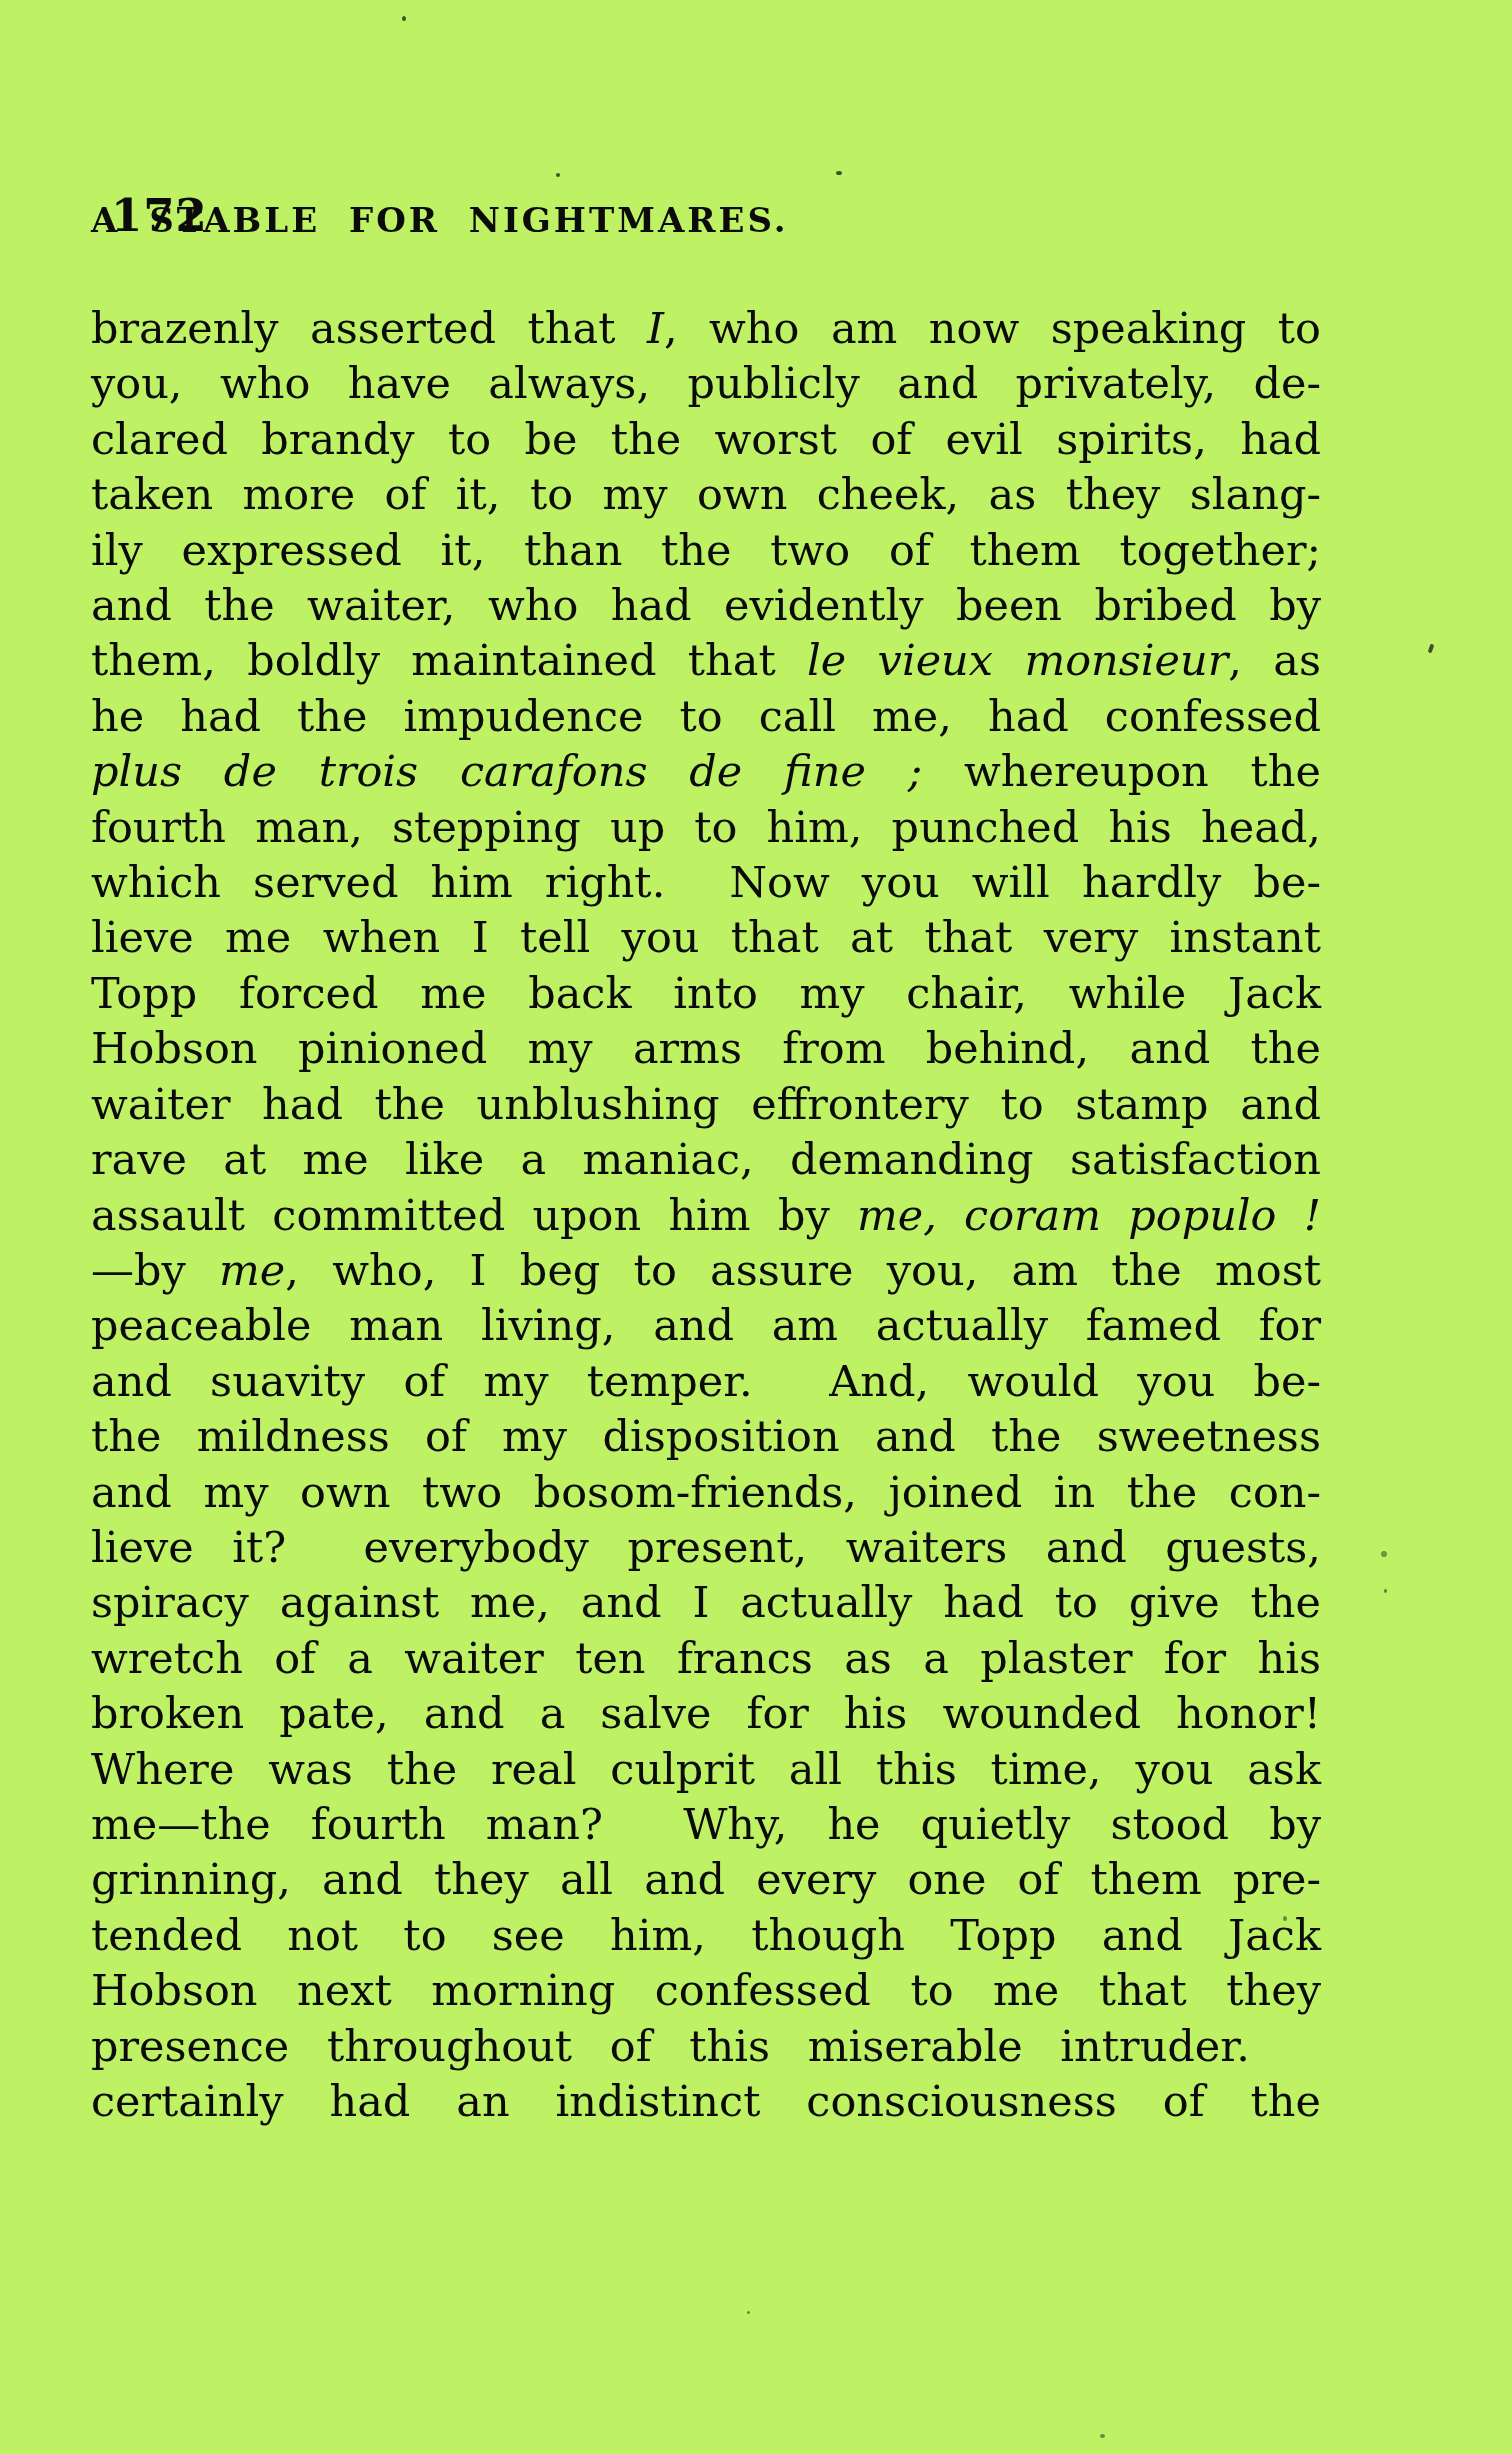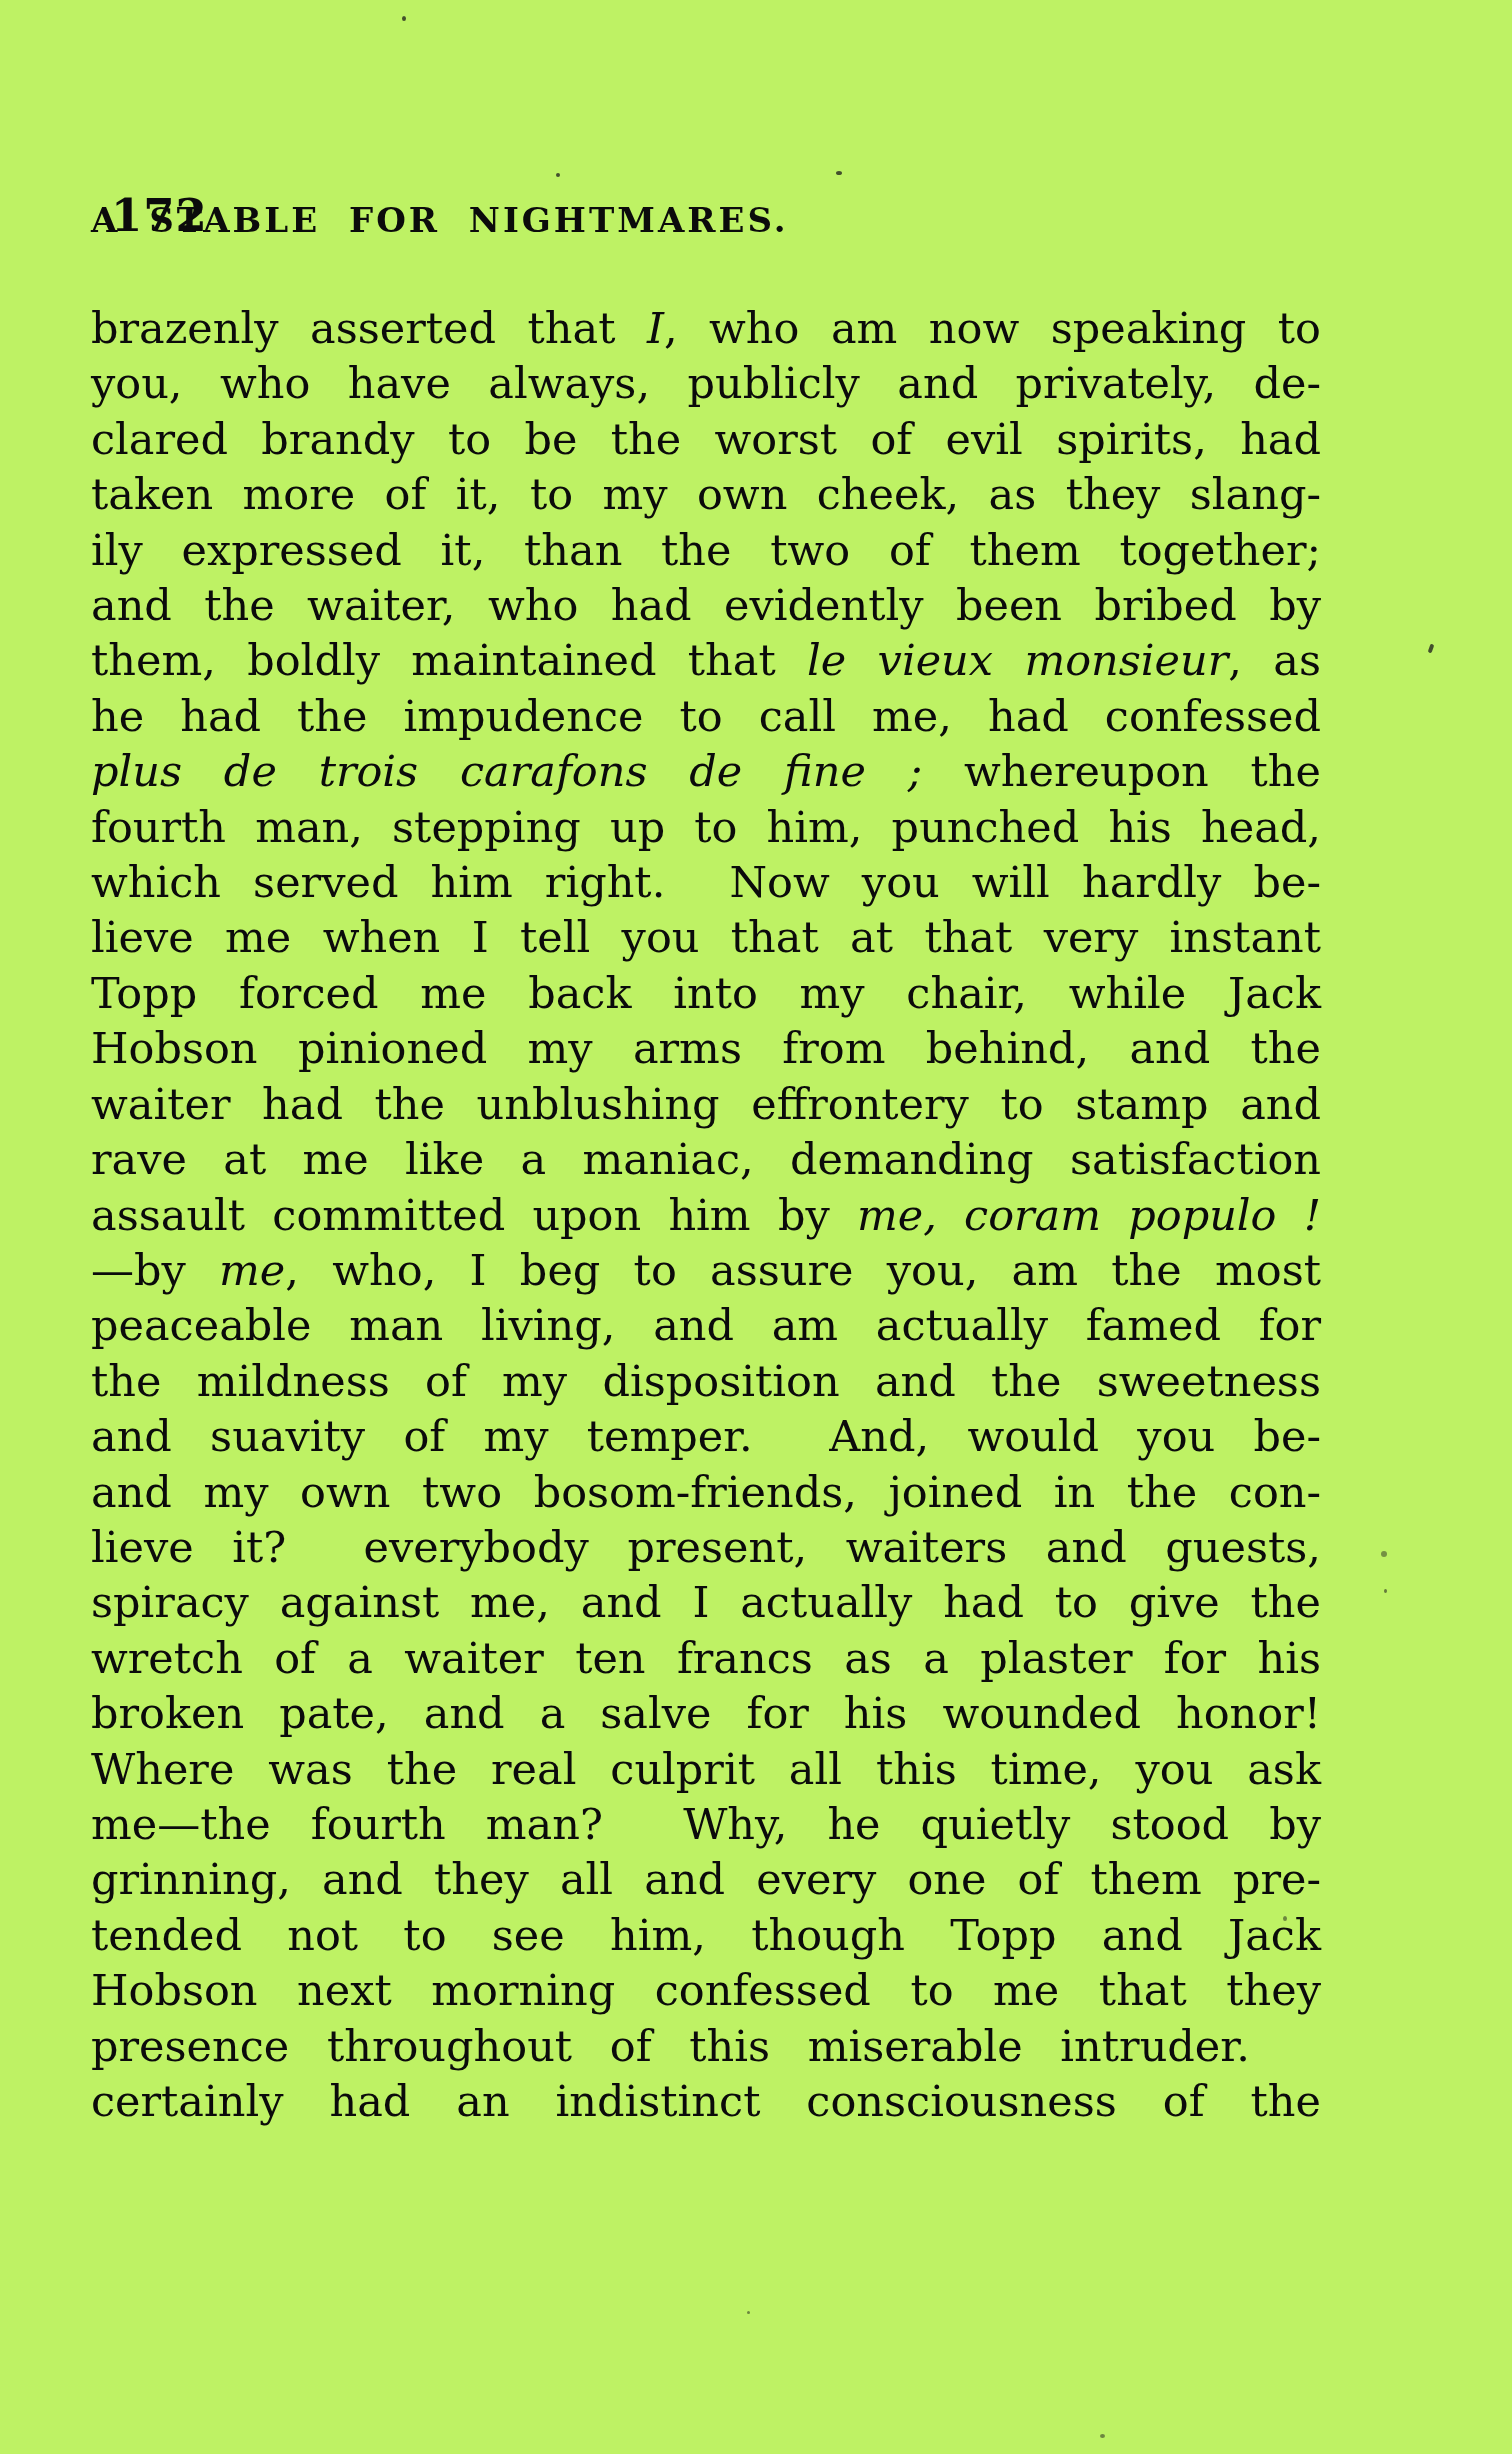--- a/index.html
+++ b/index.html
@@ -90,22 +90,22 @@
       <div class="line"><span>fourth man, stepping up to him, punched his head,</span></div>
       <div class="line"><span>which served him right.&nbsp; Now you will hardly be-</span></div>
       <div class="line"><span>lieve me when I tell you that at that very instant</span></div>
       <div class="line"><span>Topp forced me back into my chair, while Jack</span></div>
       <div class="line"><span>Hobson pinioned my arms from behind, and the</span></div>
       <div class="line"><span>waiter had the unblushing effrontery to stamp and</span></div>
       <div class="line"><span>rave at me like a maniac, demanding satisfaction</span></div>
       <div class="line"><span>assault committed upon him by </span><span class="it">me, coram populo !</span></div>
       <div class="line"><span>—by </span><span class="it">me</span><span>, who, I beg to assure you, am the most</span></div>
       <div class="line"><span>peaceable man living, and am actually famed for</span></div>
+      <div class="line"><span>and suavity of my temper.&nbsp; And, would you be-</span></div>
       <div class="line"><span>the mildness of my disposition and the sweetness</span></div>
-      <div class="line"><span>and suavity of my temper.&nbsp; And, would you be-</span></div>
       <div class="line"><span>and my own two bosom-friends, joined in the con-</span></div>
       <div class="line"><span>lieve it?&nbsp; everybody present, waiters and guests,</span></div>
       <div class="line"><span>spiracy against me, and I actually had to give the</span></div>
       <div class="line"><span>wretch of a waiter ten francs as a plaster for his</span></div>
       <div class="line"><span>broken pate, and a salve for his wounded honor!</span></div>
       <div class="line"><span>Where was the real culprit all this time, you ask</span></div>
       <div class="line"><span>me—the fourth man?&nbsp; Why, he quietly stood by</span></div>
       <div class="line"><span>grinning, and they all and every one of them pre-</span></div>
       <div class="line"><span>tended not to see him, though Topp and Jack</span></div>
       <div class="line"><span>Hobson next morning confessed to me that they</span></div>

